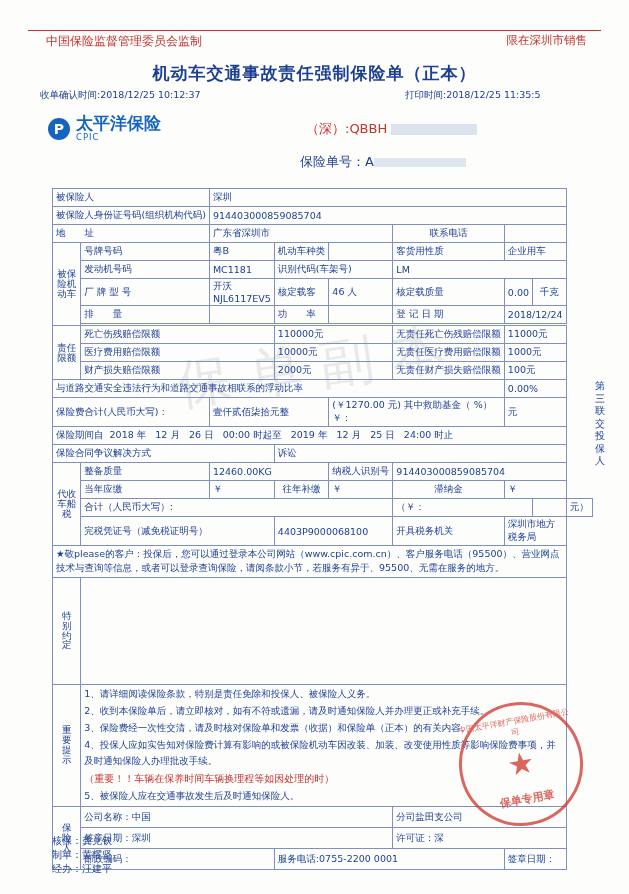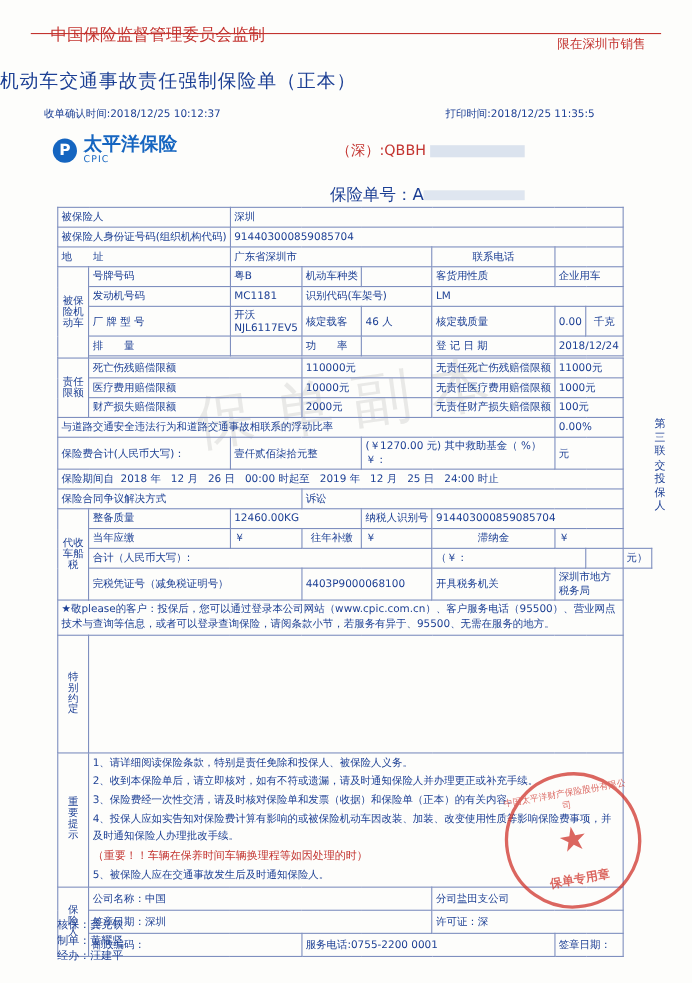--- a/index.html
+++ b/index.html
@@ -10,38 +10,38 @@
   }
   .page{position:relative;width:629px;height:894px;background:#fdfdfb;}
 
   
   .wm{position:absolute;left:60px;top:330px;width:520px;text-align:center;
       font-size:54px;color:rgba(190,190,185,0.30);letter-spacing:18px;
       transform:rotate(-8deg);pointer-events:none;white-space:nowrap;}
 
   .topbar{position:relative;height:40px;}
   .topline{position:absolute;left:28px;right:28px;top:30px;border-top:1px solid #c3332f;}
-  .t-left{position:absolute;left:46px;top:22px;font-size:15px;color:#c3332f;}
+  .t-left{position:absolute;left:46px;top:33px;font-size:12px;color:#c3332f;}
   .t-right{position:absolute;right:42px;top:33px;font-size:11.5px;color:#c3332f;}
 
-  .title{margin-top:22px;font-size:17px;font-weight:normal;color:#1c3f94;letter-spacing:1px;}
-
-  .timerow{position:relative;margin-top:12px;height:14px;font-size:9.5px;color:#1c3f94;}
+  .title{margin-top:22px;text-align:center;font-size:17px;font-weight:bold;color:#1c3f94;letter-spacing:1px;}
+
+  .timerow{position:relative;margin-top:4px;height:14px;font-size:9.5px;color:#1c3f94;}
   .timerow span{position:absolute;white-space:nowrap;}
   .tr1{left:40px;} .tr2{left:245px;} .tr3{left:405px;}
 
   .brandrow{position:relative;height:42px;margin-top:8px;}
   .logo{position:absolute;left:48px;top:4px;display:flex;align-items:center;}
   .logo .mark{width:22px;height:22px;border-radius:50%;background:#1565c0;color:#fff;
      font-size:14px;font-weight:bold;display:flex;align-items:center;justify-content:center;margin-right:6px;}
   .logo .cn{font-size:17px;font-weight:bold;color:#1565c0;line-height:1;}
   .logo .en{font-size:8.5px;color:#1565c0;letter-spacing:1px;}
   .qb{position:absolute;left:306px;top:9px;font-size:13px;color:#c3332f;}
   .qbmask{display:inline-block;width:86px;height:11px;background:rgba(120,150,200,.25);vertical-align:middle;margin-left:4px;}
-  .polno{position:absolute;left:300px;top:42px;font-size:15px;color:#1c3f94;margin-top:7px;}
+  .polno{position:absolute;left:300px;top:42px;font-size:13px;color:#1c3f94;}
   .polno .mask{display:inline-block;width:92px;height:9px;background:rgba(120,150,200,.22);vertical-align:middle;}
 
   table.main{position:absolute;left:52px;top:188px;width:522px;border-collapse:collapse;}
   table.main td{border:1px solid #7f8fbf;font-size:9.5px;color:#1c3f94;padding:1px 3px;height:15px;
      vertical-align:middle;}
   td.lbl{background:transparent;white-space:nowrap;}
   td.vert{width:13px;text-align:center;font-size:9px;line-height:1.05;padding:1px 0;}
   .mask{display:inline-block;height:9px;background:rgba(120,150,200,.22);vertical-align:middle;}
   .c{text-align:center;}
   .r{text-align:left;}

